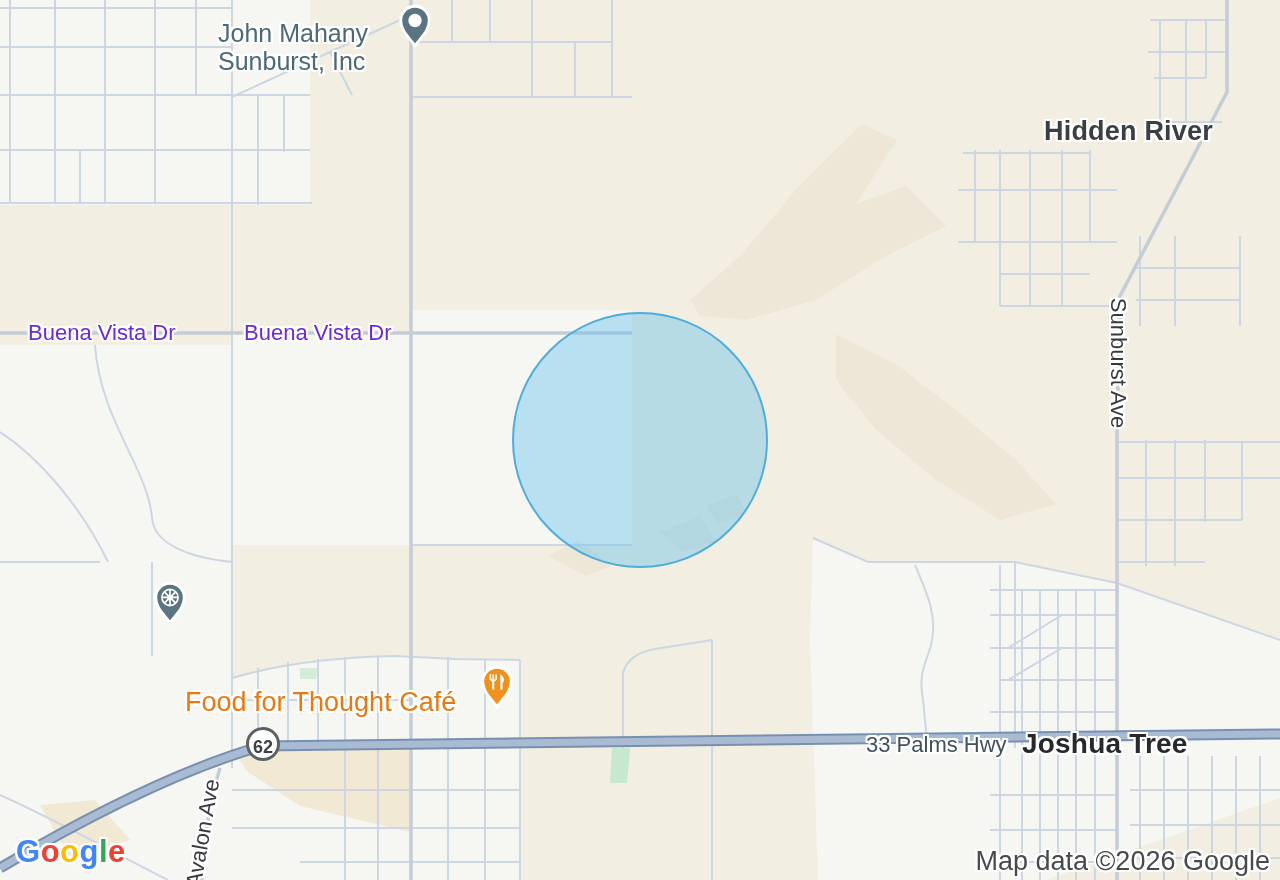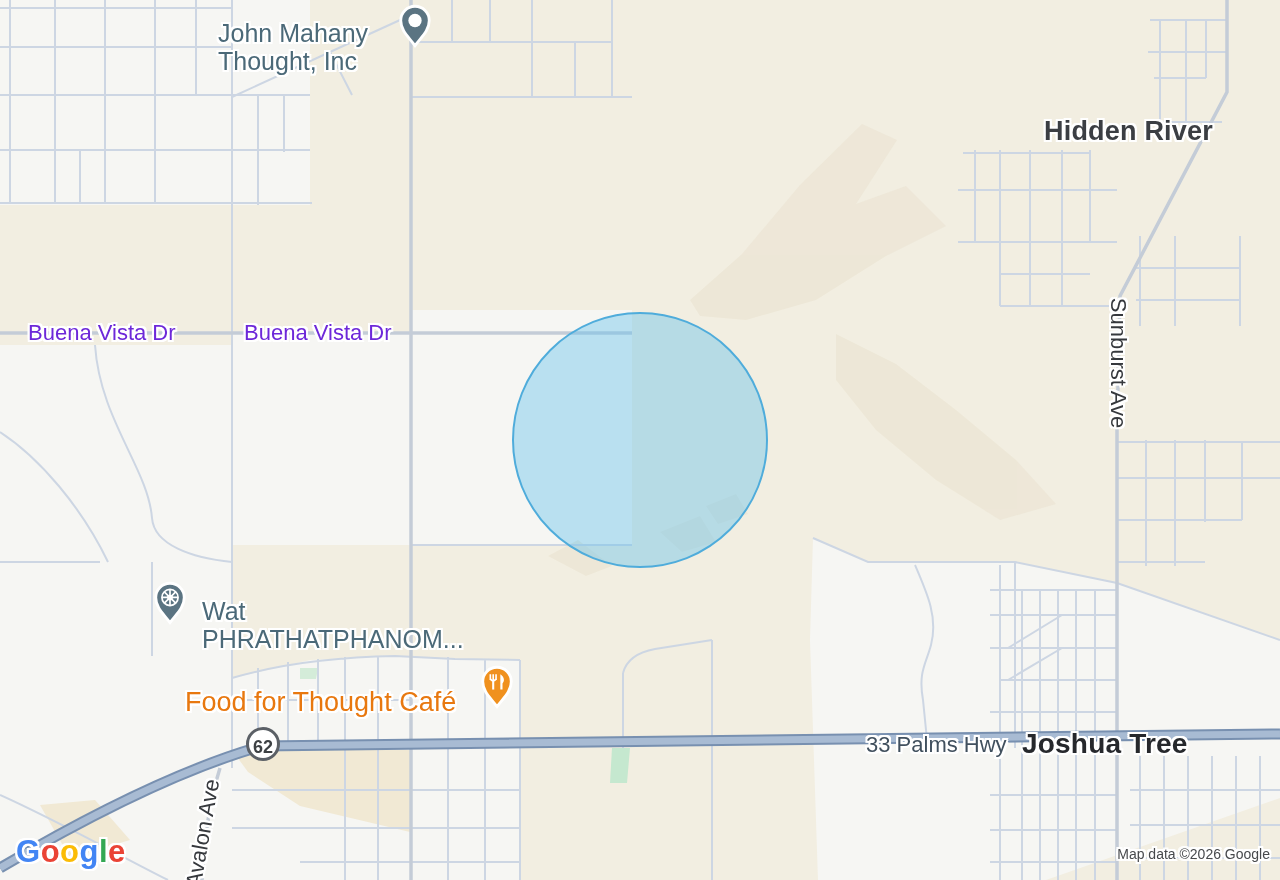--- a/index.html
+++ b/index.html
@@ -42,21 +42,21 @@
             background:#fff; border:3px solid #5b6066; border-radius:50%;
             box-sizing:border-box; display:flex; align-items:flex-end; justify-content:center;
             font-size:18px; font-weight:700; color:#3c4043; }
 
   .google-logo { position:absolute; left:16px; top:834px; font-size:31px; font-weight:700;
                  letter-spacing:.5px; }
   .google-logo span { display:inline-block; }
   .gl0 { color:#4285F4; } .gl1 { color:#EA4335; } .gl2 { color:#FBBC05; }
   .gl3 { color:#4285F4; } .gl4 { color:#34A853; } .gl5 { color:#EA4335; }
 
-  .attribution { position:absolute; right:10px; top:846px; font-size:14px; color:#47494c; }
+  .attribution { position:absolute; right:10px; top:846px; font-size:27px; color:#47494c; }
 </style>
 </head>
 <body>
 
 <div class="map">
 
   <svg class="base" width="1280" height="880" viewBox="0 0 1280 880">
     <rect x="0" y="0" width="1280" height="880" fill="#f2eee1"></rect>
 
     <g fill="#f6f6f3">
@@ -116,31 +116,27 @@
   <div class="lbl road-name halo" id="lbl-sunburst">Sunburst Ave</div>
   <div class="lbl road-name halo" id="lbl-palms">33 Palms Hwy</div>
   <div class="lbl road-name halo" id="lbl-avalon">Avalon Ave</div>
 
   <div class="shield">
     <span>62</span>
   </div>
 
   <div class="lbl poi-label halo" id="poi-plumbing-label">
     <span>John Mahany</span>
-    <span>Thought, Inc</span>
+    <span>Sunburst, Inc</span>
   </div>
   <svg class="pin" id="pin-plumbing" viewBox="0 0 48 60">
     <path d="M24,47 C17.5,38 9,31.5 9,20.5 A15,15 0 1,1 39,20.5 C39,31.5 30.5,38 24,47 Z" stroke="#fff" stroke-width="3" fill="#5b7482"></path>
     <circle cx="24" cy="20.5" r="7" fill="#fff"></circle>
   </svg>
 
-  <div class="lbl poi-label halo" id="poi-wat-label">
-    <span>Wat</span>
-    <span>PHRATHATPHANOM...</span>
-  </div>
   <svg class="pin" id="pin-wat" viewBox="0 0 48 60">
     <path d="M24,47 C17.5,38 9,31.5 9,20.5 A15,15 0 1,1 39,20.5 C39,31.5 30.5,38 24,47 Z" stroke="#fff" stroke-width="3" fill="#5b7482"></path>
     <g stroke="#fff" stroke-width="1.8" fill="none">
       <circle cx="24" cy="20.5" r="8.5"></circle>
       <path d="M24,12 V29 M15.5,20.5 H32.5 M18,14.5 L30,26.5 M30,14.5 L18,26.5"></path>
     </g>
     <circle cx="24" cy="20.5" r="3" fill="#fff"></circle>
   </svg>
 
   <div class="lbl poi-label halo" id="poi-food-label">

